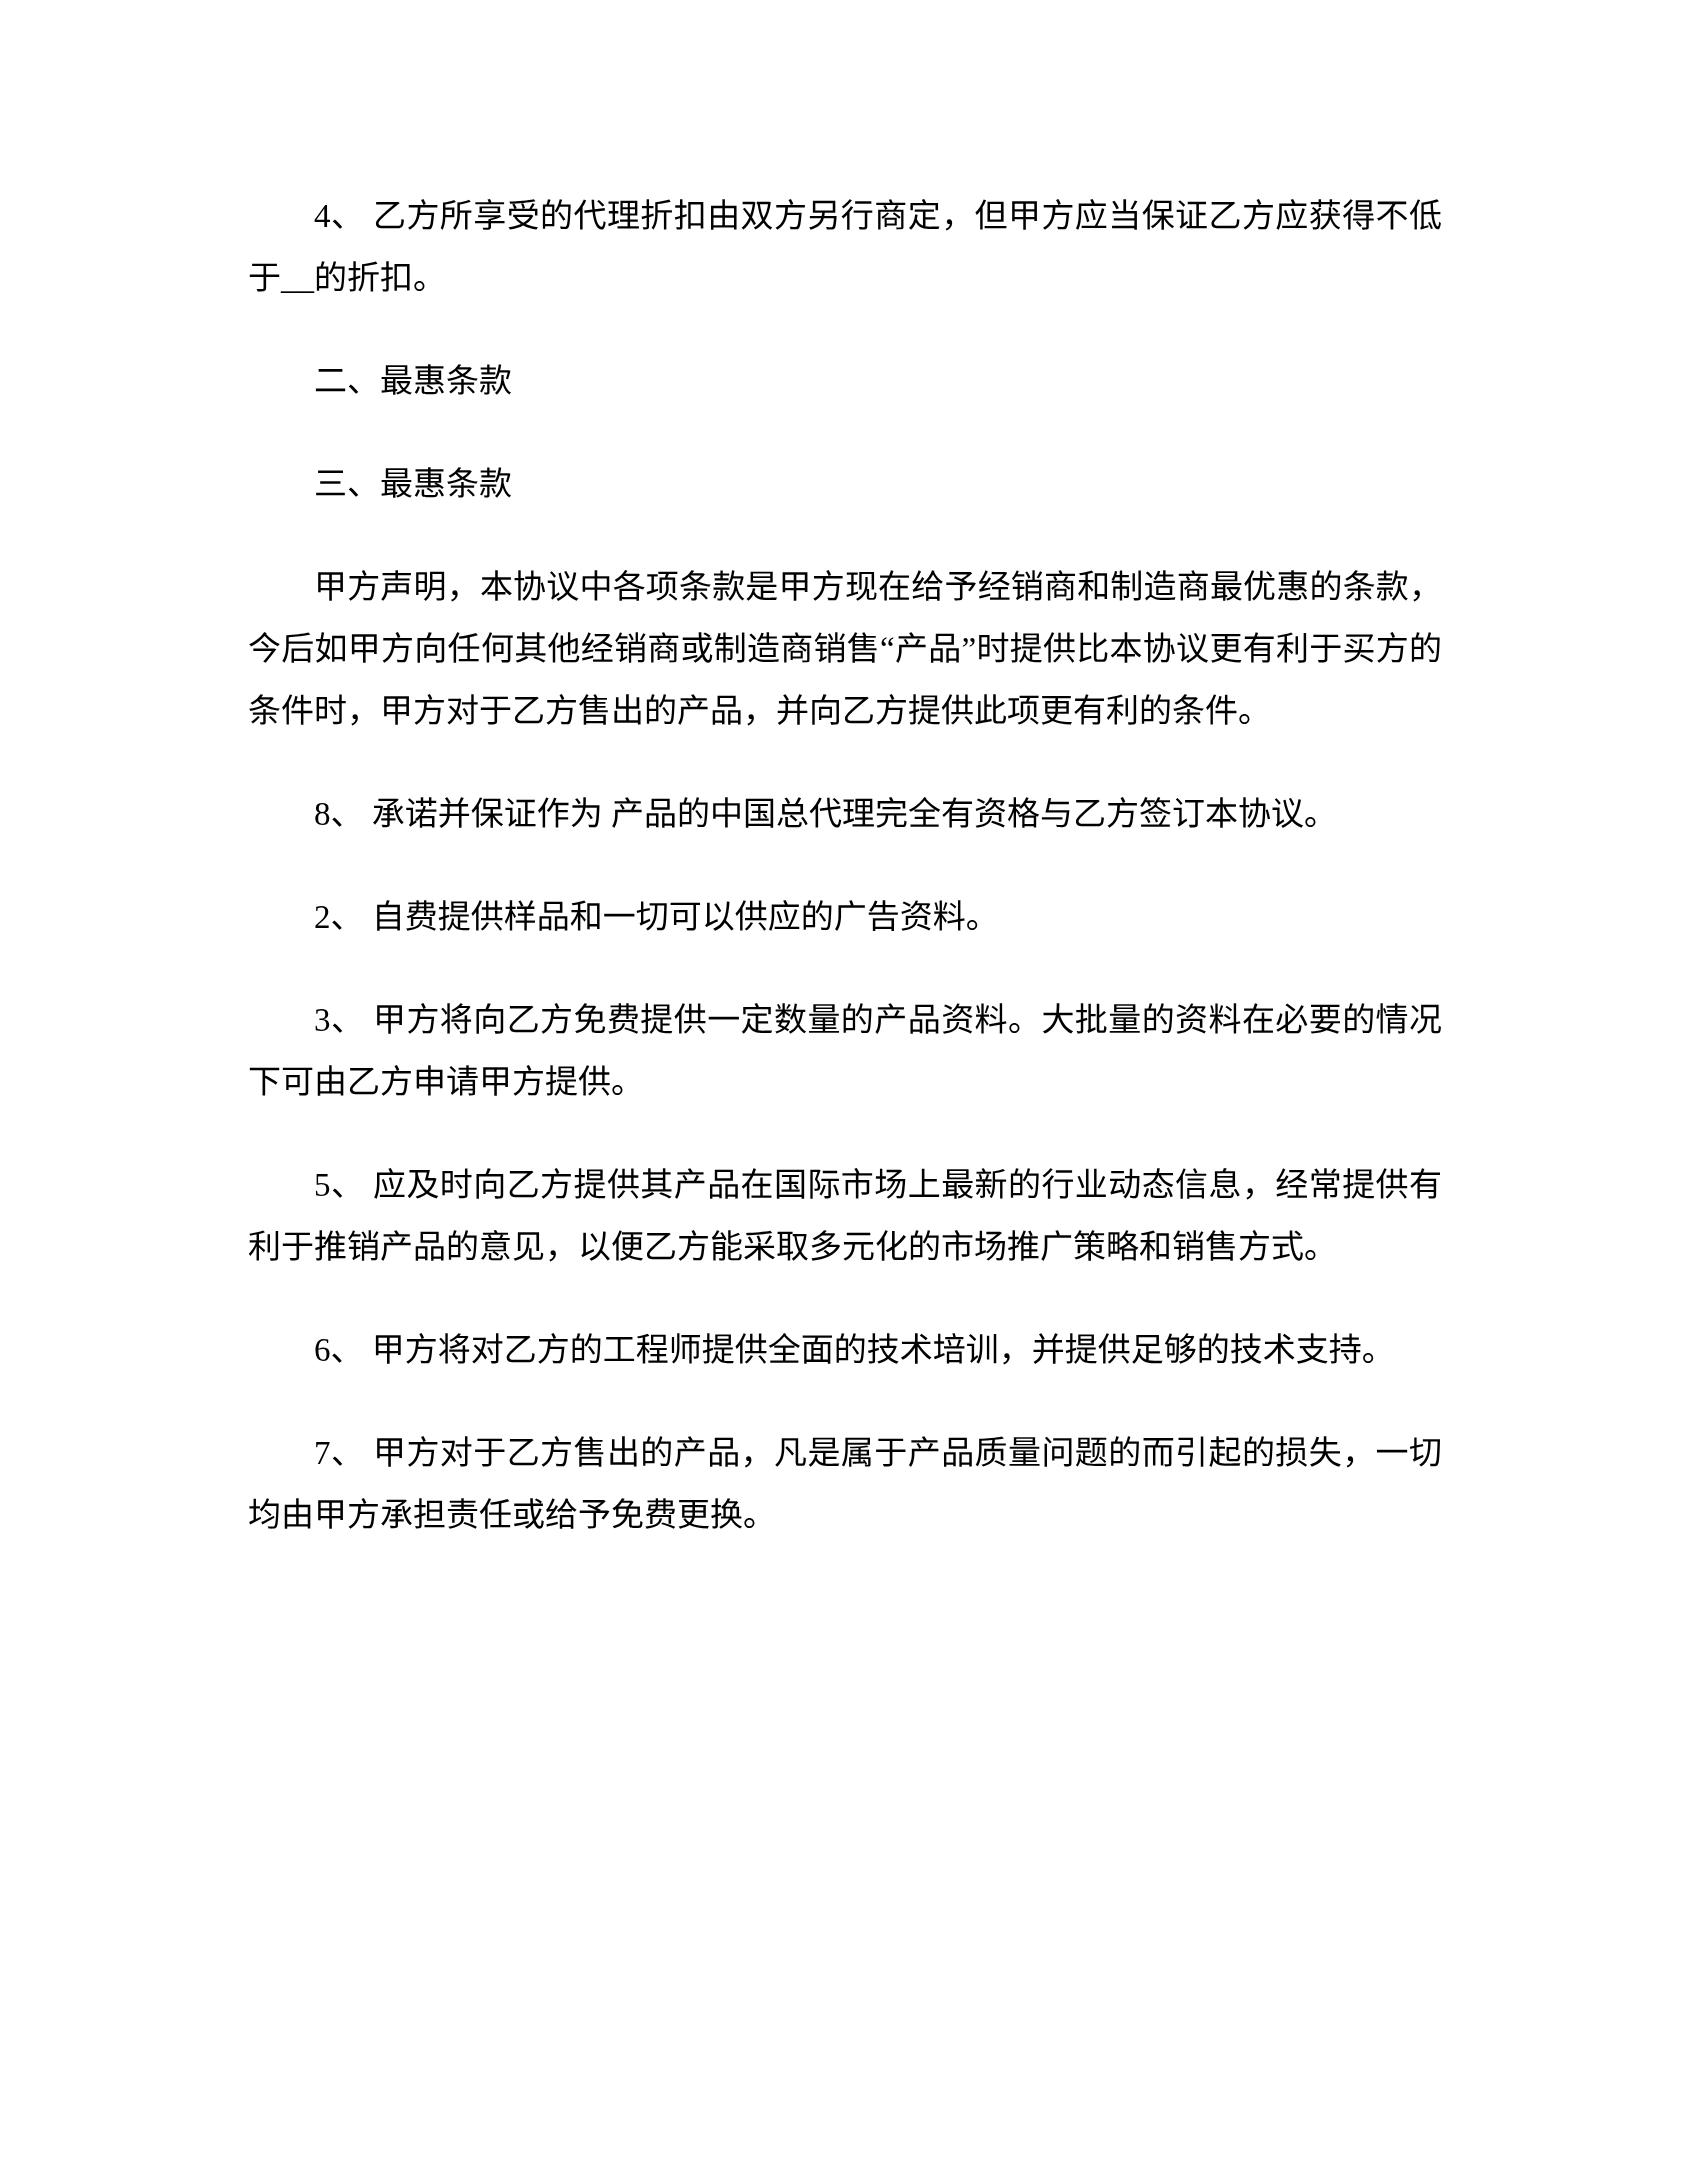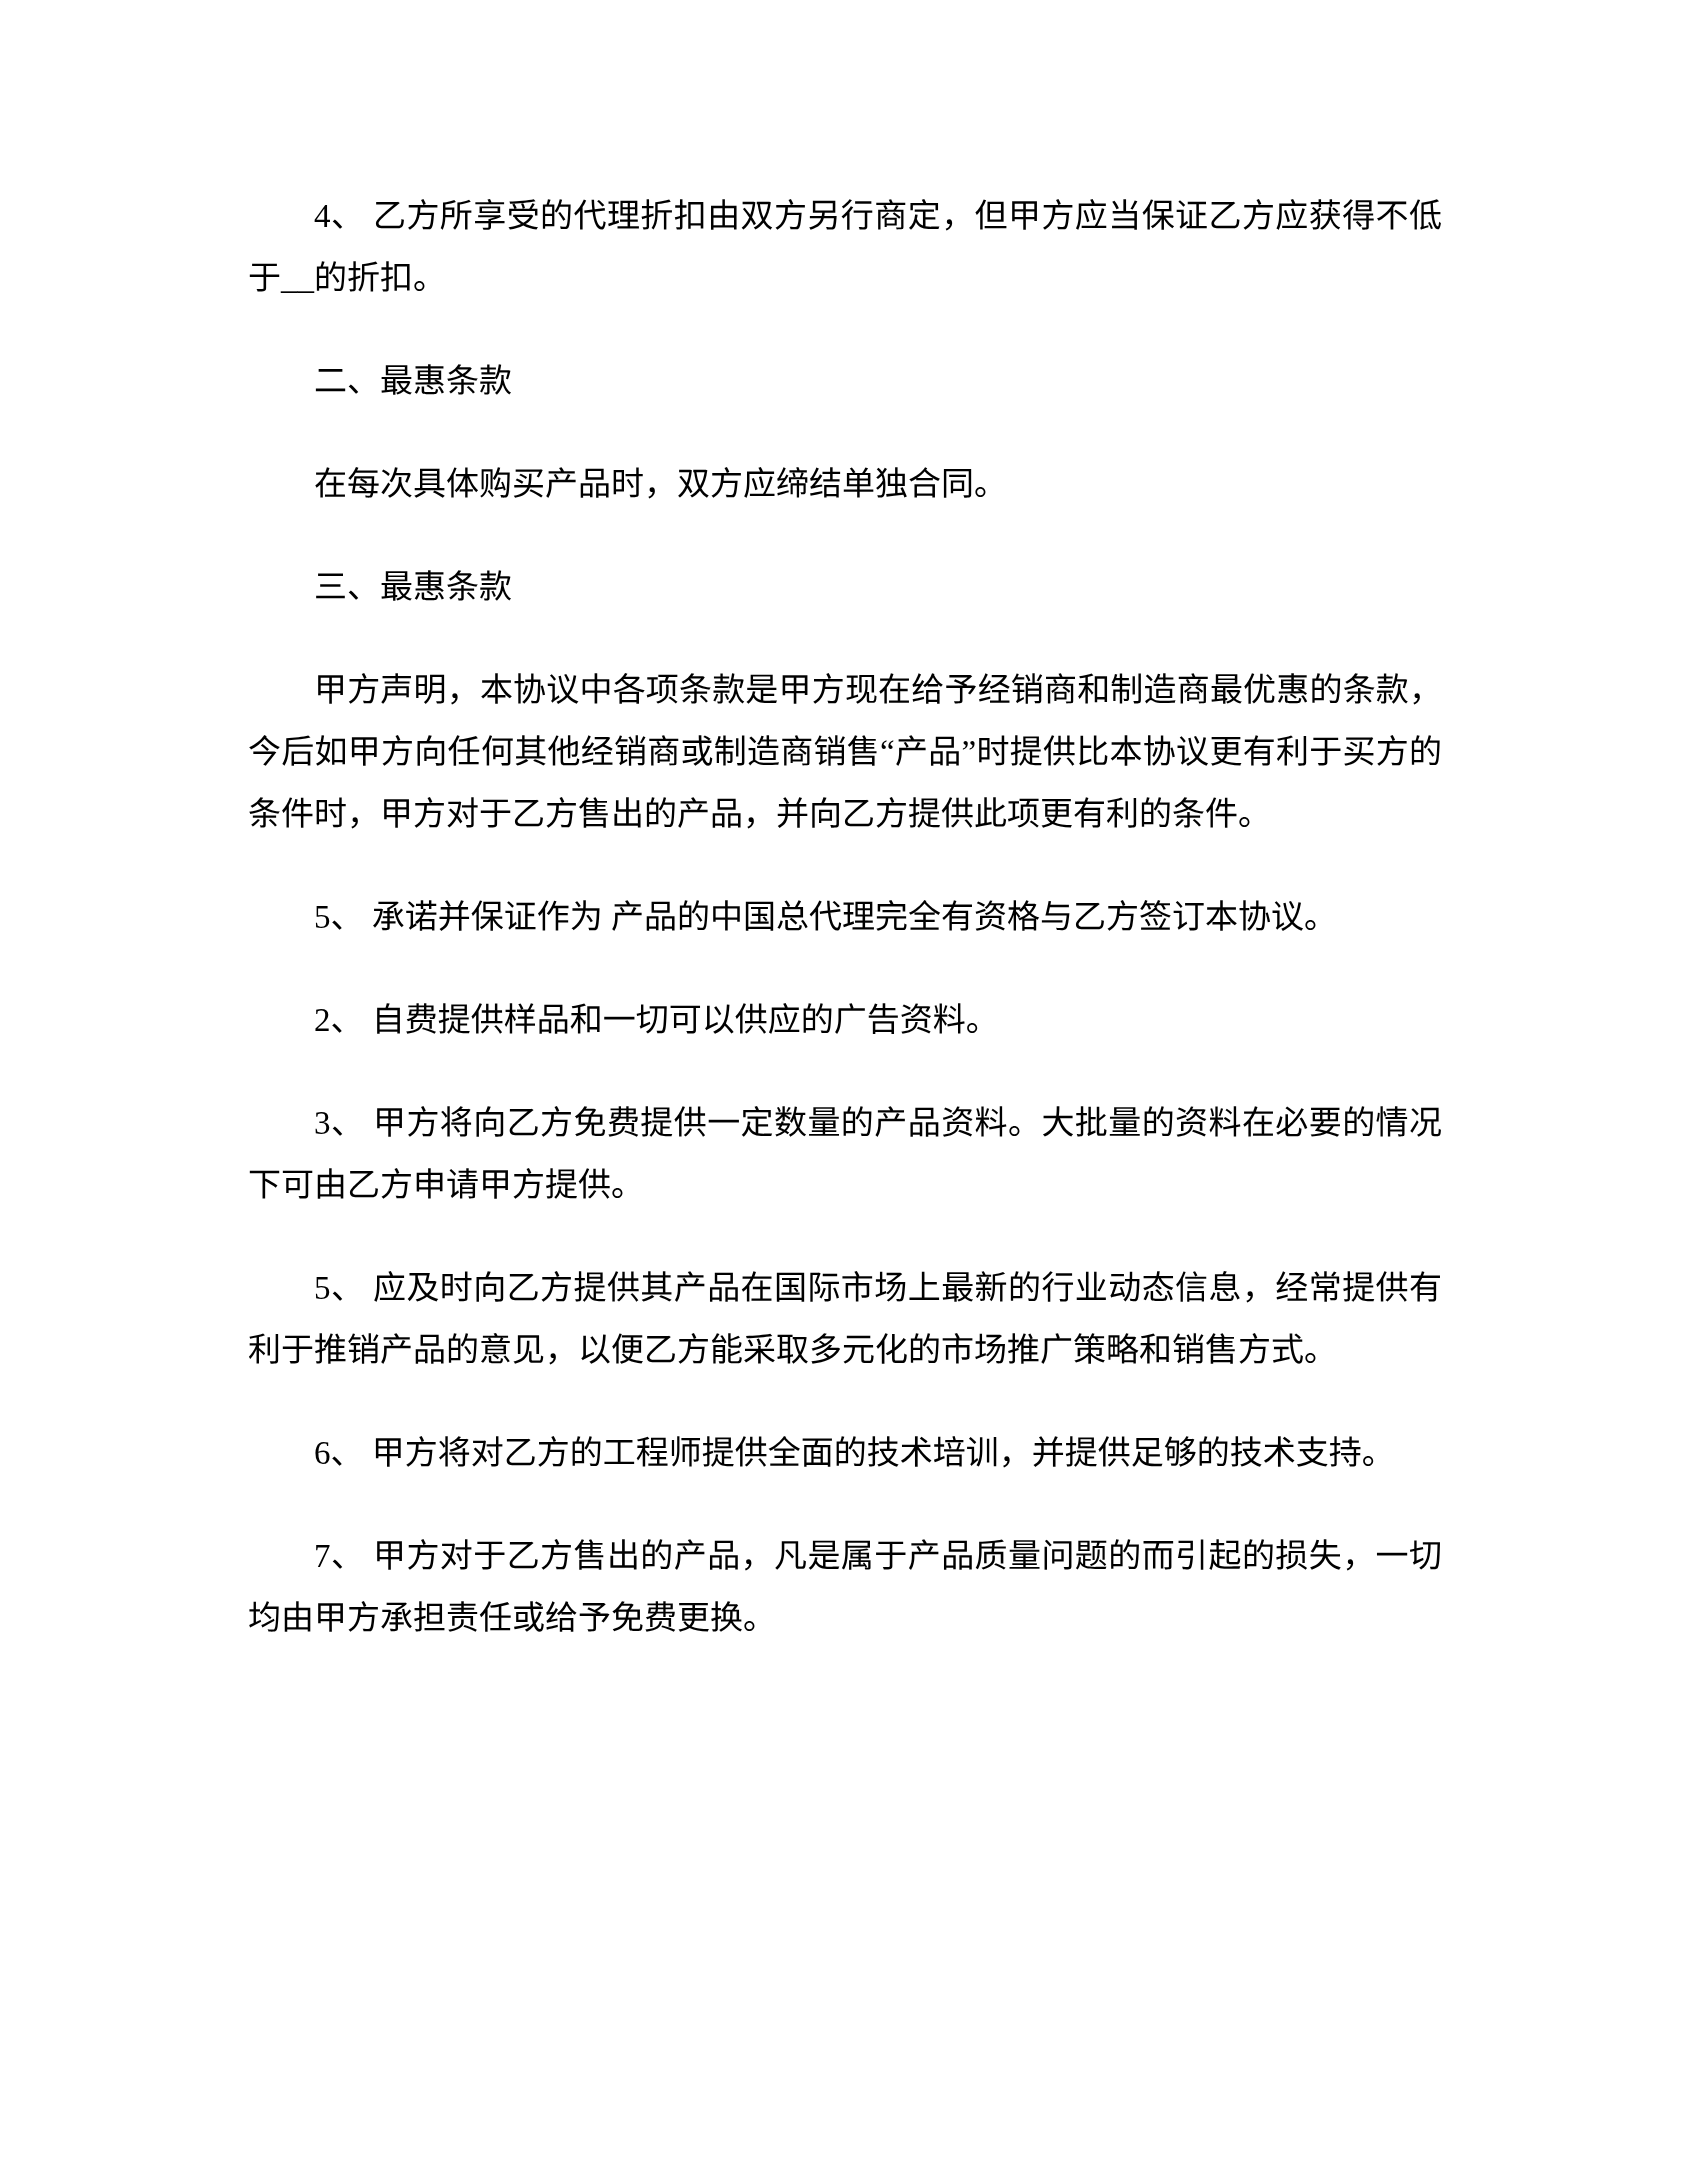--- a/index.html
+++ b/index.html
@@ -34,24 +34,23 @@
     line-break: strict;
   }
 </style>
 </head>
 <body>
 
 <div class="doc-page">
   <div class="doc-body">
     <p class="doc-paragraph">4、 乙方所享受的代理折扣由双方另行商定，但甲方应当保证乙方应获得不低于__的折扣。</p>
     <p class="doc-paragraph">二、最惠条款</p>
-    <p class="doc-paragraph">在每次具体购买产品时，双方应缔结单独合同。</p>
     <p class="doc-paragraph">三、最惠条款</p>
     <p class="doc-paragraph">甲方声明，本协议中各项条款是甲方现在给予经销商和制造商最优惠的条款，今后如甲方向任何其他经销商或制造商销售“产品”时提供比本协议更有利于买方的条件时，甲方对于乙方售出的产品，并向乙方提供此项更有利的条件。</p>
-    <p class="doc-paragraph">5、 承诺并保证作为 产品的中国总代理完全有资格与乙方签订本协议。</p>
+    <p class="doc-paragraph">8、 承诺并保证作为 产品的中国总代理完全有资格与乙方签订本协议。</p>
     <p class="doc-paragraph">2、 自费提供样品和一切可以供应的广告资料。</p>
     <p class="doc-paragraph">3、 甲方将向乙方免费提供一定数量的产品资料。大批量的资料在必要的情况下可由乙方申请甲方提供。</p>
     <p class="doc-paragraph">5、 应及时向乙方提供其产品在国际市场上最新的行业动态信息，经常提供有利于推销产品的意见，以便乙方能采取多元化的市场推广策略和销售方式。</p>
     <p class="doc-paragraph">6、 甲方将对乙方的工程师提供全面的技术培训，并提供足够的技术支持。</p>
     <p class="doc-paragraph">7、 甲方对于乙方售出的产品，凡是属于产品质量问题的而引起的损失，一切均由甲方承担责任或给予免费更换。</p>
   </div>
 </div>
 
 
 </body></html>

